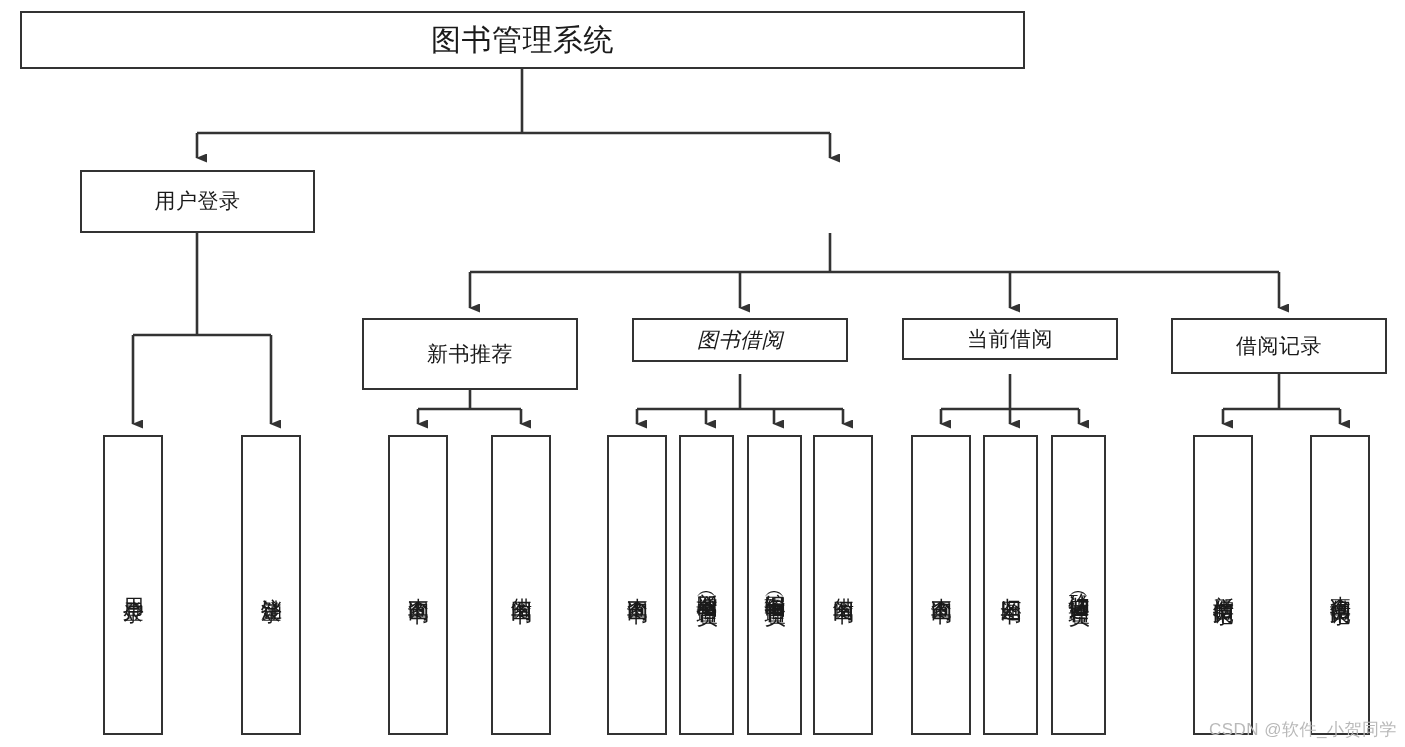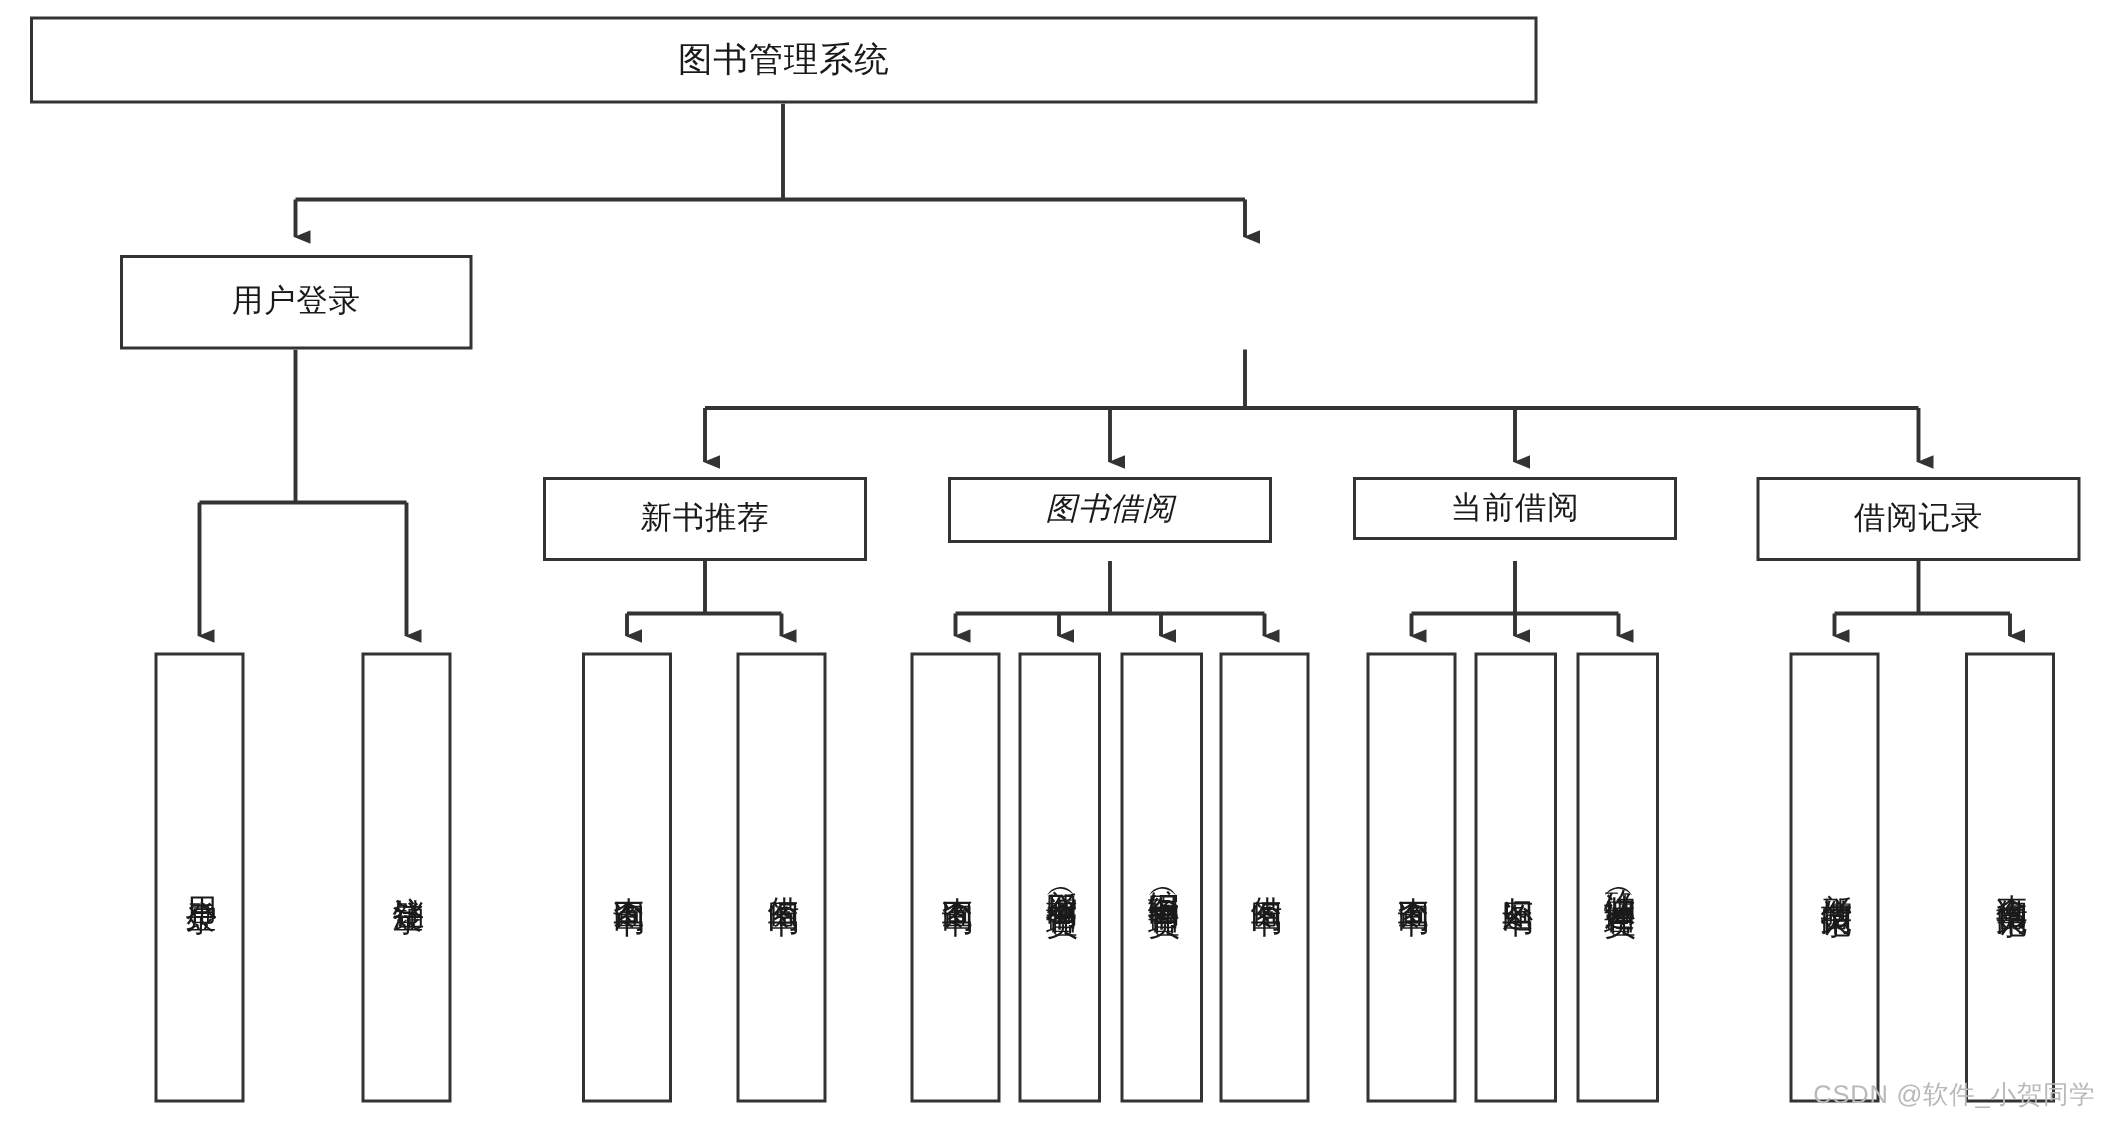--- a/index.html
+++ b/index.html
@@ -41,21 +41,21 @@
   .node.vertical {
     writing-mode: vertical-rl;
     text-orientation: upright;
   }
   .node-label {
     display: block;
     line-height: 1.18;
     letter-spacing: 0.5px;
     white-space: nowrap;
   }
-  .lvl0 { font-size: 23px; }
+  .lvl0 { font-size: 30px; }
   .lvl1 { font-size: 21px; }
   .lvl2 { font-size: 21px; }
   .leaf { font-size: 21px; }
   .leaf .node-label {
     letter-spacing: 2px;
   }
   #watermark {
     position: absolute;
     right: 8px;
     bottom: 6px;
@@ -126,21 +126,21 @@
 
   <div class="node horizontal lvl0" style="left:20px; top:11px; width:1005px; height:58px;">
     <span class="node-label">图书管理系统</span>
   </div>
 
   <div class="node horizontal lvl1" style="left:80px; top:170px; width:235px; height:63px;">
     <span class="node-label">用户登录</span>
   </div>
 
 
-  <div class="node horizontal lvl2" style="left:362px; top:318px; width:216px; height:56px;">
+  <div class="node horizontal lvl2" style="left:362px; top:318px; width:216px; height:72px;">
     <span class="node-label">新书推荐</span>
   </div>
 
   <div class="node horizontal lvl2" style="left:632px; top:318px; width:216px; height:44px;font-style:italic;">
     <span class="node-label">图书借阅</span>
   </div>
 
   <div class="node horizontal lvl2" style="left:902px; top:318px; width:216px; height:42px;">
     <span class="node-label">当前借阅</span>
   </div>

